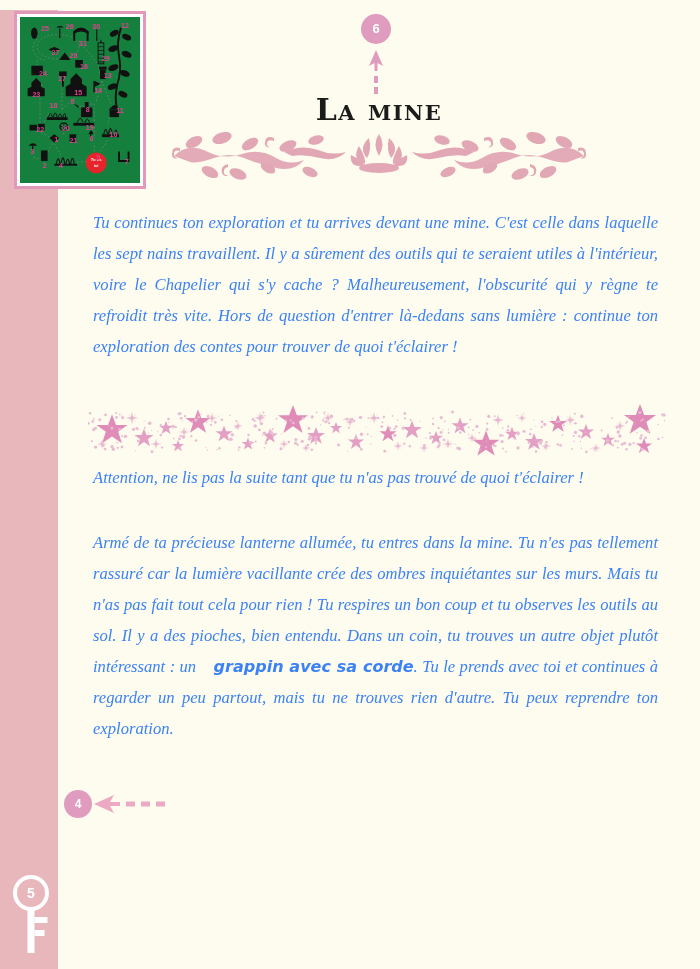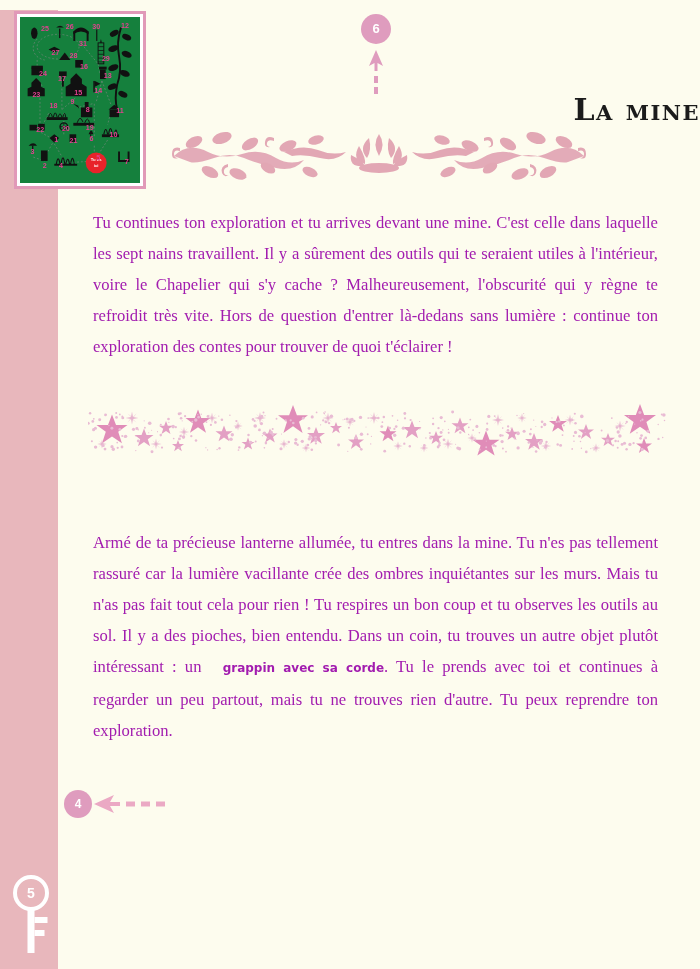--- a/index.html
+++ b/index.html
@@ -86,21 +86,21 @@
   #arrow-up {
     display: block;
     margin: 4px auto 0 auto;
   }
 
   
   #title {
     position: absolute;
     left: 0; top: 92px;
     width: 642px;
-    text-align: right;
+    text-align: center;
     font-family: "DejaVu Serif", "Liberation Serif", serif;
     font-size: 30px;
     font-weight: bold;
     letter-spacing: 1.5px;
     color: #1B1B1B;
     font-variant: small-caps;
   }
   #title-ornament {
     position: absolute;
     left: 0; top: 122px;
@@ -109,25 +109,26 @@
   }
 
   
   .para {
     position: absolute;
     left: 35px;
     width: 565px;
     font-family: "Liberation Serif", serif;
     font-size: 16.6px;
     line-height: 31px;
-    color: #a21caf;
+    color: #3b82f6;
     text-align: justify;
     text-justify: inter-word;
-  }
-  .para b { font-family: "DejaVu Sans", sans-serif; font-weight: bold; font-size:12px;margin-left:13px;}
+    font-style: italic;
+  }
+  .para b { font-family: "DejaVu Sans", sans-serif; font-weight: bold; font-size:16px;margin-left:13px;}
   #para-1 { top: 207px; }
   #para-2 { top: 462px; }
   #para-3 { top: 527px; }
 
   
   #star-divider {
     position: absolute;
     left: 30px; top: 404px;
     width: 580px; height: 52px;
   }
@@ -757,20 +758,21 @@
           <circle cx="552.7" cy="16.8" r="0.83"></circle>
           <circle cx="486.0" cy="37.3" r="0.72"></circle>
           <circle cx="171.5" cy="25.9" r="1.30"></circle>
           <circle cx="575.9" cy="10.9" r="1.75"></circle>
           <circle cx="260.9" cy="23.7" r="1.03"></circle>
           <circle cx="173.4" cy="19.6" r="1.62"></circle>
         </g>
     </svg>
   </div>
 
+  <div class="para" id="para-2">Attention, ne lis pas la suite tant que tu n'as pas trouvé de quoi t'éclairer !</div>
 
   <div class="para" id="para-3"><span>Armé de ta précieuse lanterne allumée, tu entres dans la mine. Tu n'es pas tellement rassuré car la lumière vacillante crée des ombres inquiétantes sur les murs. Mais tu n'as pas fait tout cela pour rien ! Tu respires un bon coup et tu observes les outils au sol. Il y a des pioches, bien entendu. Dans un coin, tu trouves un autre objet plutôt intéressant : un </span><b>grappin avec sa corde</b><span>. Tu le prends avec toi et continues à regarder un peu partout, mais tu ne trouves rien d'autre. Tu peux reprendre ton exploration.</span></div>
 
   <div id="marker-4-wrap">
     <span class="circle-badge nosel">4</span>
     <svg id="arrow-left" width="80" height="24" viewBox="0 0 80 24">
       <path d="M4 12 L24 3 L20 10 L30 10 L30 14 L20 14 L24 21 Z" fill="#EBA9C4"></path>
       <rect x="36" y="9.5" width="9" height="5" fill="#EBA9C4"></rect>
       <rect x="51" y="9.5" width="9" height="5" fill="#EBA9C4"></rect>
       <rect x="66" y="9.5" width="9" height="5" fill="#EBA9C4"></rect>

